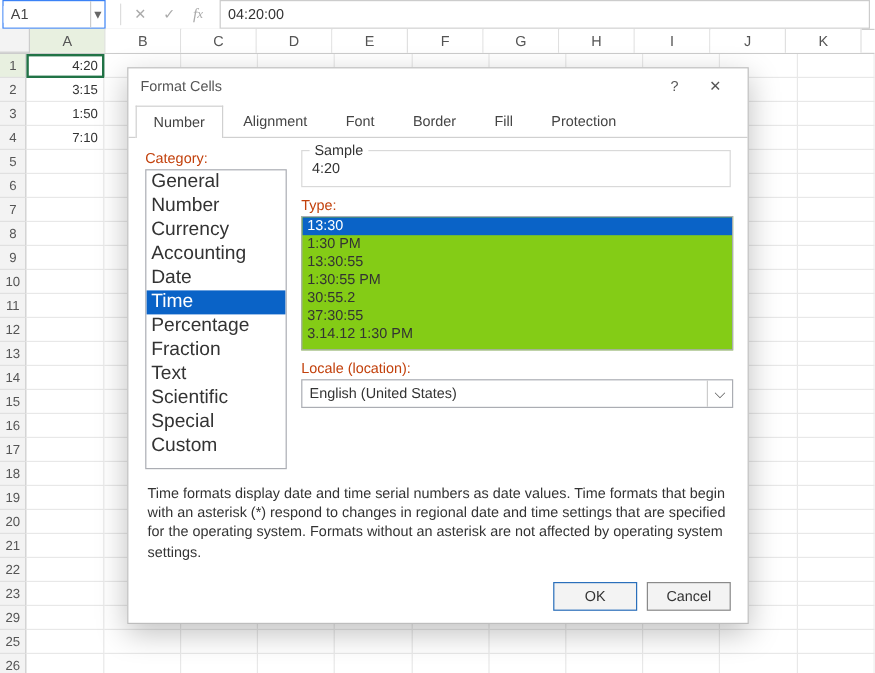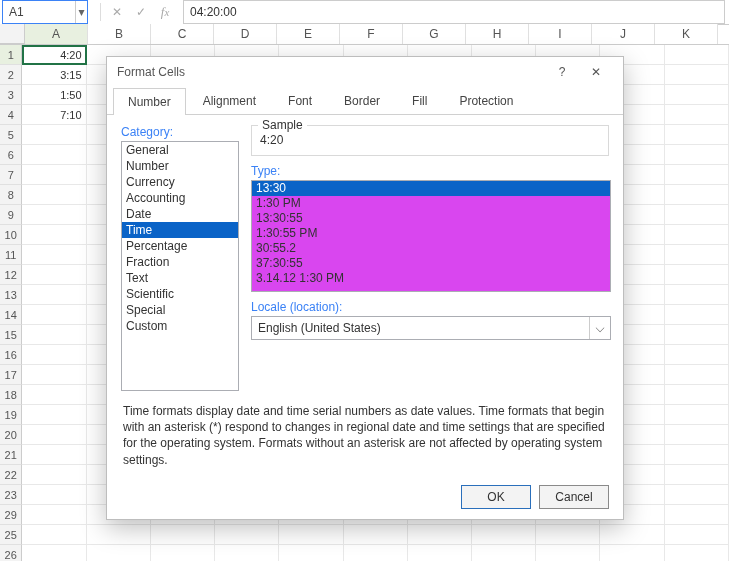--- a/index.html
+++ b/index.html
@@ -33,32 +33,32 @@
 .dialog { position:absolute; left:106px; top:56px; width:516px; height:462px; background:#fff; border:1px solid #bdbdbd; box-shadow:0 8px 24px rgba(0,0,0,0.25); }
 .titlebar { height:30px; display:flex; align-items:center; padding:0 10px; color:#555; }
 .titlebar .title { flex:1; font-size:12px; }
 .titlebar .winbtn { width:34px; height:30px; display:flex; align-items:center; justify-content:center; color:#555; }
 
 .tabs { display:flex; border-bottom:1px solid #d0d0d0; padding:0 6px; font-size:12px; }
 .tab { padding:6px 14px 6px; color:#444; cursor:pointer; border:1px solid transparent; border-bottom:none; margin-right:2px; }
 .tab.active { border-color:#d0d0d0; background:#fff; position:relative; top:1px; }
 
 .body { padding:10px 14px 6px; }
-.lbl { color:#3b82f6; margin-bottom:2px; }
+.lbl { color:#c2410c; margin-bottom:2px; }
 .cols { display:flex; gap:12px; }
-.catlist { width:116px; height:248px; border:1px solid #abadb3; overflow-y:auto; background:#fff; font-size:12px; }
+.catlist { width:116px; height:248px; border:1px solid #abadb3; overflow-y:auto; background:#fff; font-size:16px; }
 .catlist .item { padding:1px 4px; cursor:pointer; }
 .catlist .item.sel { background:#0a63c7; color:#fff; }
 
 .rcol { flex:1; }
 .group { border:1px solid #d9d9d9; padding:3px 6px 8px; margin-bottom:8px; position:relative; }
 .group legend { position:absolute; top:-8px; left:6px; background:#fff; padding:0 4px; color:#333; font-size:12px; }
 .sampleval { padding:4px 2px 0; color:#333; }
 
-.typebox { width:100%; height:110px; border:1px solid #abadb3; overflow-y:scroll; background:#d946ef; font-size:12px; }
+.typebox { width:100%; height:110px; border:1px solid #abadb3; overflow-y:scroll; background:#84cc16; font-size:12px; }
 .typebox .t { padding:0 4px; line-height:15px; cursor:pointer; }
 .typebox .t.sel { background:#0a63c7; color:#fff; }
 
 .localesel { width:100%; height:22px; border:1px solid #abadb3; display:flex; align-items:center; background:#fff; }
 .localesel .val { flex:1; padding:0 6px; }
 .localesel .drop { width:20px; text-align:center; border-left:1px solid #ccc; color:#555; height:100%; display:flex; align-items:center; justify-content:center; cursor:pointer; }
 
 .desc { font-size:12px; color:#333; padding:12px 2px 0; line-height:1.35; }
 
 .dlgbtns { position:absolute; right:14px; bottom:10px; display:flex; gap:8px; }

